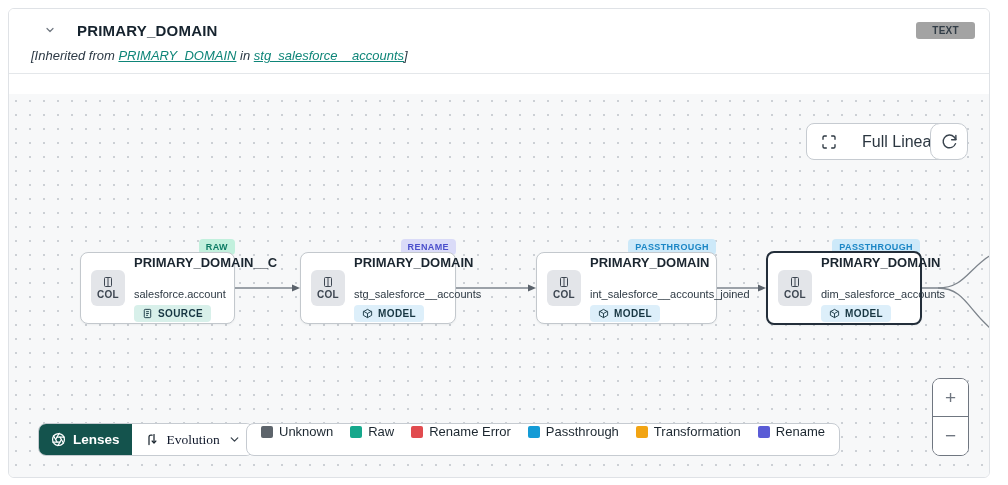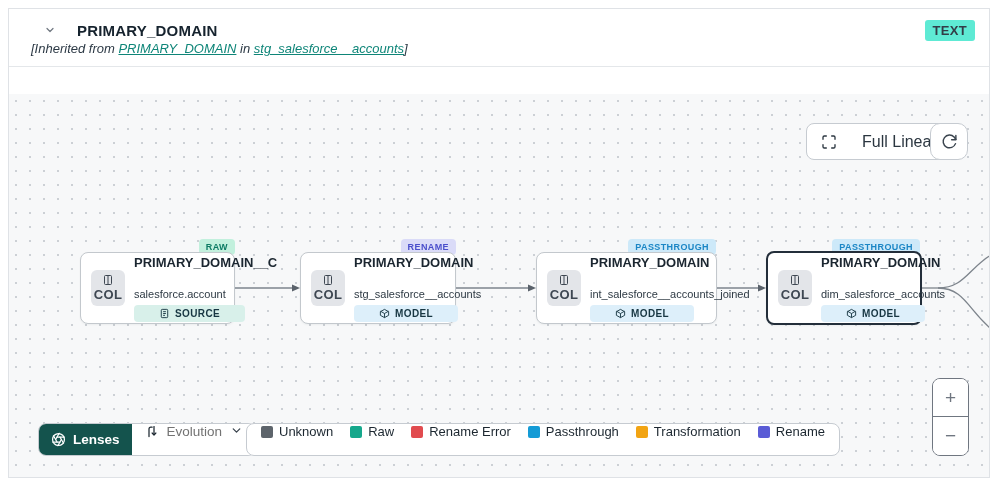--- a/index.html
+++ b/index.html
@@ -1,62 +1,62 @@
 <!DOCTYPE html>
 <html><head>
 <meta charset="utf-8">
 <style>
   * { margin:0; padding:0; box-sizing:border-box; }
   html,body { width:1008px; height:485px; background:#fff; font-family:"Liberation Sans",sans-serif; }
   .panel { position:absolute; left:8px; top:8px; width:982px; height:470px;
-           border:1px solid #dfe2e6; border-radius:0; background:#fff; overflow:hidden; }
+           border:1px solid #dfe2e6; border-radius:6px; background:#fff; overflow:hidden; }
   
   .hdr { padding:10px 14px 10px 22px; background:#fff; border-bottom:1px solid #e4e7ea; }
   .hdr-row1 { display:flex; align-items:center; }
   .chev-btn { width:22px; height:22px; border:none; background:transparent; color:#6f7780; cursor:pointer;
               display:flex; align-items:center; justify-content:center; margin-left:8px; }
   .hdr-title { font-size:15px; font-weight:bold; color:#16232e; margin-left:16px; letter-spacing:.2px; }
-  .type-badge { margin-left:auto; background:#5eead4; color:#323d47; font-size:13px; font-weight:bold;
-                padding:3px 8px; border-radius:3px; letter-spacing:.3px; }
+  .type-badge { margin-left:auto; background:#a3a3a3; color:#323d47; font-size:10px; font-weight:bold;
+                padding:3px 16px; border-radius:3px; letter-spacing:.3px; }
   .hdr-desc { margin-top:7px; font-style:italic; font-size:13.5px; color:#14222c; }
   .hdr-desc code { font-family:"DejaVu Sans Mono",monospace; font-weight:bold; font-size:12px; }
-  .hdr-inherit { font-style:italic; font-size:13px; color:#2c3945; }
+  .hdr-inherit { margin-top:7px; font-style:italic; font-size:13px; color:#2c3945; }
   .hdr-inherit a { color:#0e8578; text-decoration:underline; cursor:pointer; }
   
   .canvas { position:absolute; left:0; right:0; top:85px; bottom:0; background:#f7f8f9; overflow:hidden;
             background-image:radial-gradient(#ccd0d5 1px, transparent 1.3px); background-size:14px 14px; }
   .edges { position:absolute; inset:0; width:100%; height:100%; }
   
   .fl-btn { position:absolute; left:797px; top:29px; height:37px; display:flex; align-items:center; gap:25px;
             padding:0 14px; background:#fff; border:1px solid #c6cbd1; border-radius:8px; font-size:16px;
             color:#2b3640; cursor:pointer; font-family:inherit; }
   .rf-btn { position:absolute; left:921px; top:29px; width:38px; height:37px; background:#fff;
             border:1px solid #c6cbd1; border-radius:10px; display:flex; align-items:center; justify-content:center; cursor:pointer; }
   
   .tag { position:absolute; top:145px; font-size:9px; font-weight:bold; letter-spacing:.4px;
          padding:3px 7px; border-radius:4px; }
   .node { position:absolute; top:158px; height:72px; background:#fff; border:1px solid #c3c8cd;
           border-radius:8px; display:flex; align-items:center; padding:0 10px; gap:9px; cursor:pointer;
           box-shadow:0 1px 2px rgba(20,30,40,.05); }
   .node.sel { border:2px solid #232e3a; top:157px; height:74px; }
   .colchip { width:34px; height:36px; background:#e3e5e9; border-radius:6px; display:flex; flex-direction:column;
              align-items:center; justify-content:center; color:#3e4752; flex:0 0 auto; }
-  .colchip .cl { font-size:13px; font-weight:bold; letter-spacing:.3px; margin-top:1px; }
+  .colchip .cl { font-size:10px; font-weight:bold; letter-spacing:.3px; margin-top:1px; }
   .ncol { display:flex; flex-direction:column; }
   .ntitle { font-size:13px; font-weight:bold; color:#1b2630; }
   .nsub { font-size:11px; color:#2e3a44; margin-top:18px; }
   .nbadge { margin-top:5px; align-self:flex-start; display:flex; align-items:center; gap:5px;
-            font-size:10px; font-weight:bold; color:#173642; letter-spacing:.4px; padding:3px 25px; border-radius:4px; }
+            font-size:10px; font-weight:bold; color:#173642; letter-spacing:.4px; padding:3px 8px; border-radius:4px; }
   
   .lens-group { position:absolute; left:29px; top:329px; height:33px; display:flex; border:1px solid #c6cbd1;
                 border-radius:8px; overflow:hidden; background:#fff; }
   .lens-btn { display:flex; align-items:center; gap:7px; background:#14534d; color:#fff; font-size:13.5px;
               font-weight:bold; padding:0 12px; border:none; cursor:pointer; font-family:inherit; }
-  .lens-sel { display:flex; align-items:flex-start; gap:8px; padding:0 12px; background:#fff; font-size:13.5px;
-              color:#737373; border:none; cursor:pointer; font-family:Liberation Sans, sans-serif; }
+  .lens-sel { display:flex; align-items:center; gap:8px; padding:0 12px; background:#fff; font-size:13.5px;
+              color:#0f172a; border:none; cursor:pointer; font-family:Liberation Serif, serif; }
   .legend { position:absolute; left:237px; top:329px; height:33px; display:flex; align-items:flex-start; gap:17px;
             padding:0 14px; background:#fff; border:1px solid #c6cbd1; border-radius:8px; }
   .leg-item { display:flex; align-items:center; gap:6px; font-size:13px; color:#1c2730; }
   .leg-sw { width:12px; height:12px; border-radius:2px; }
   
   .zoomctl { position:absolute; left:923px; top:284px; width:37px; border:1px solid #6f7680; border-radius:8px;
              background:#fff; overflow:hidden; display:flex; flex-direction:column; }
   .zbtn { height:38px; background:#fff; border:none; color:#6f7680; font-size:19px; cursor:pointer; font-family:inherit; }
   .zbtn:first-child { border-bottom:1px solid #6f7680; }
 </style>

